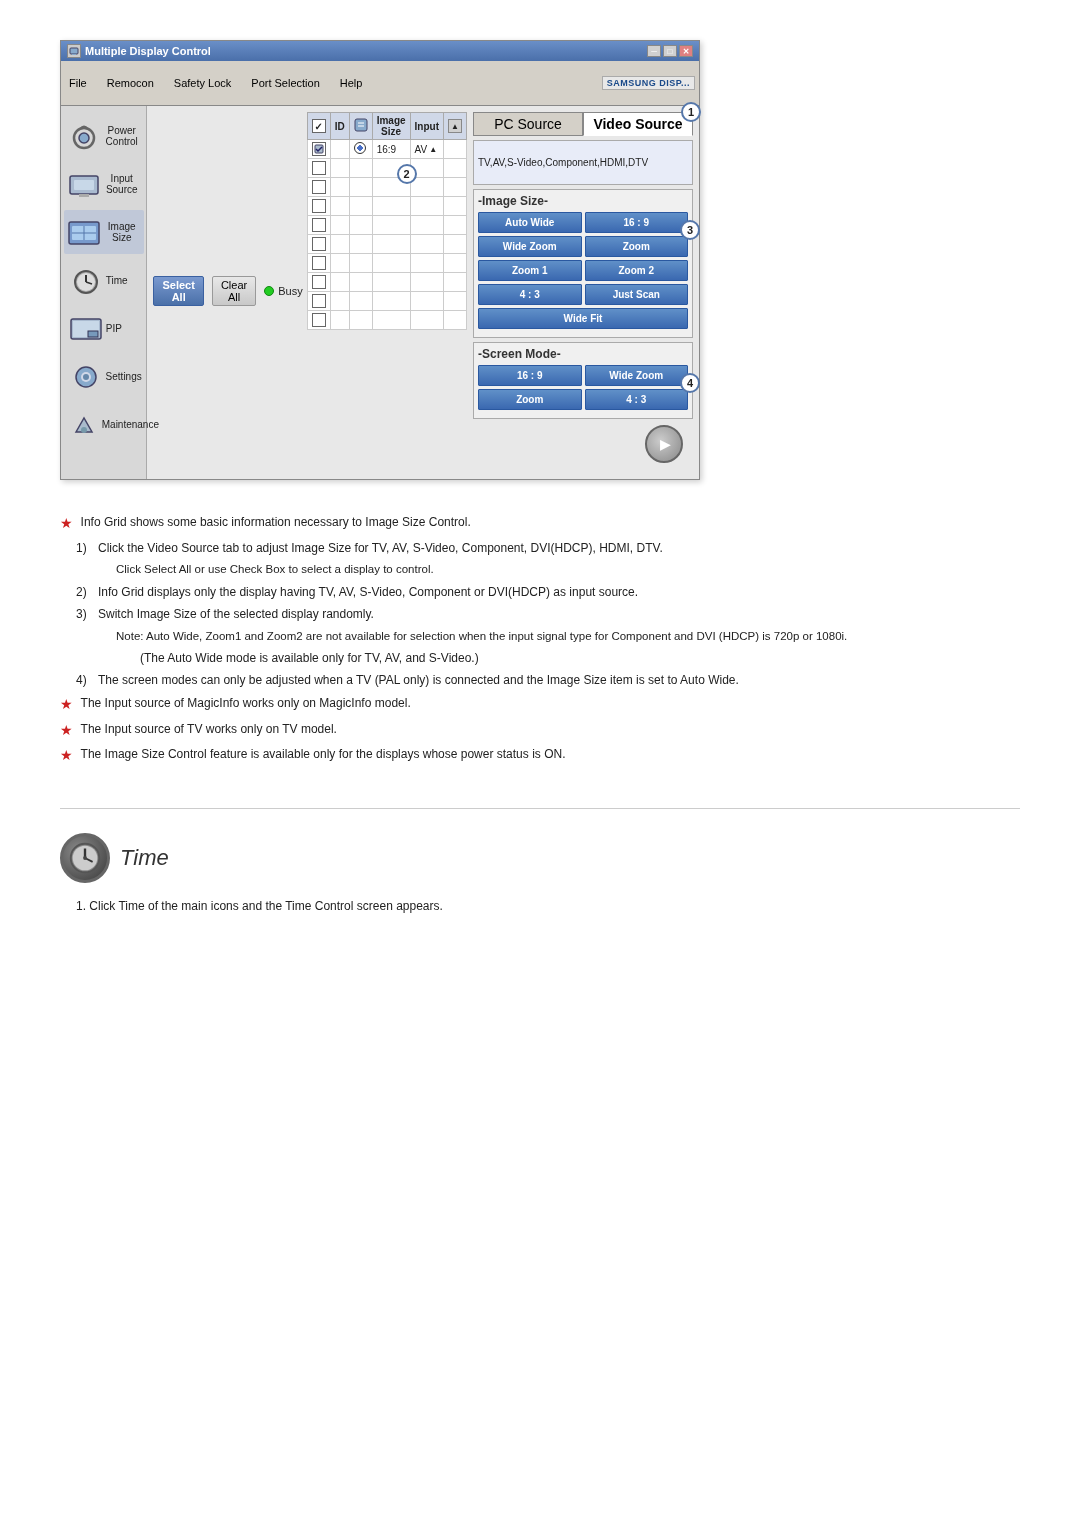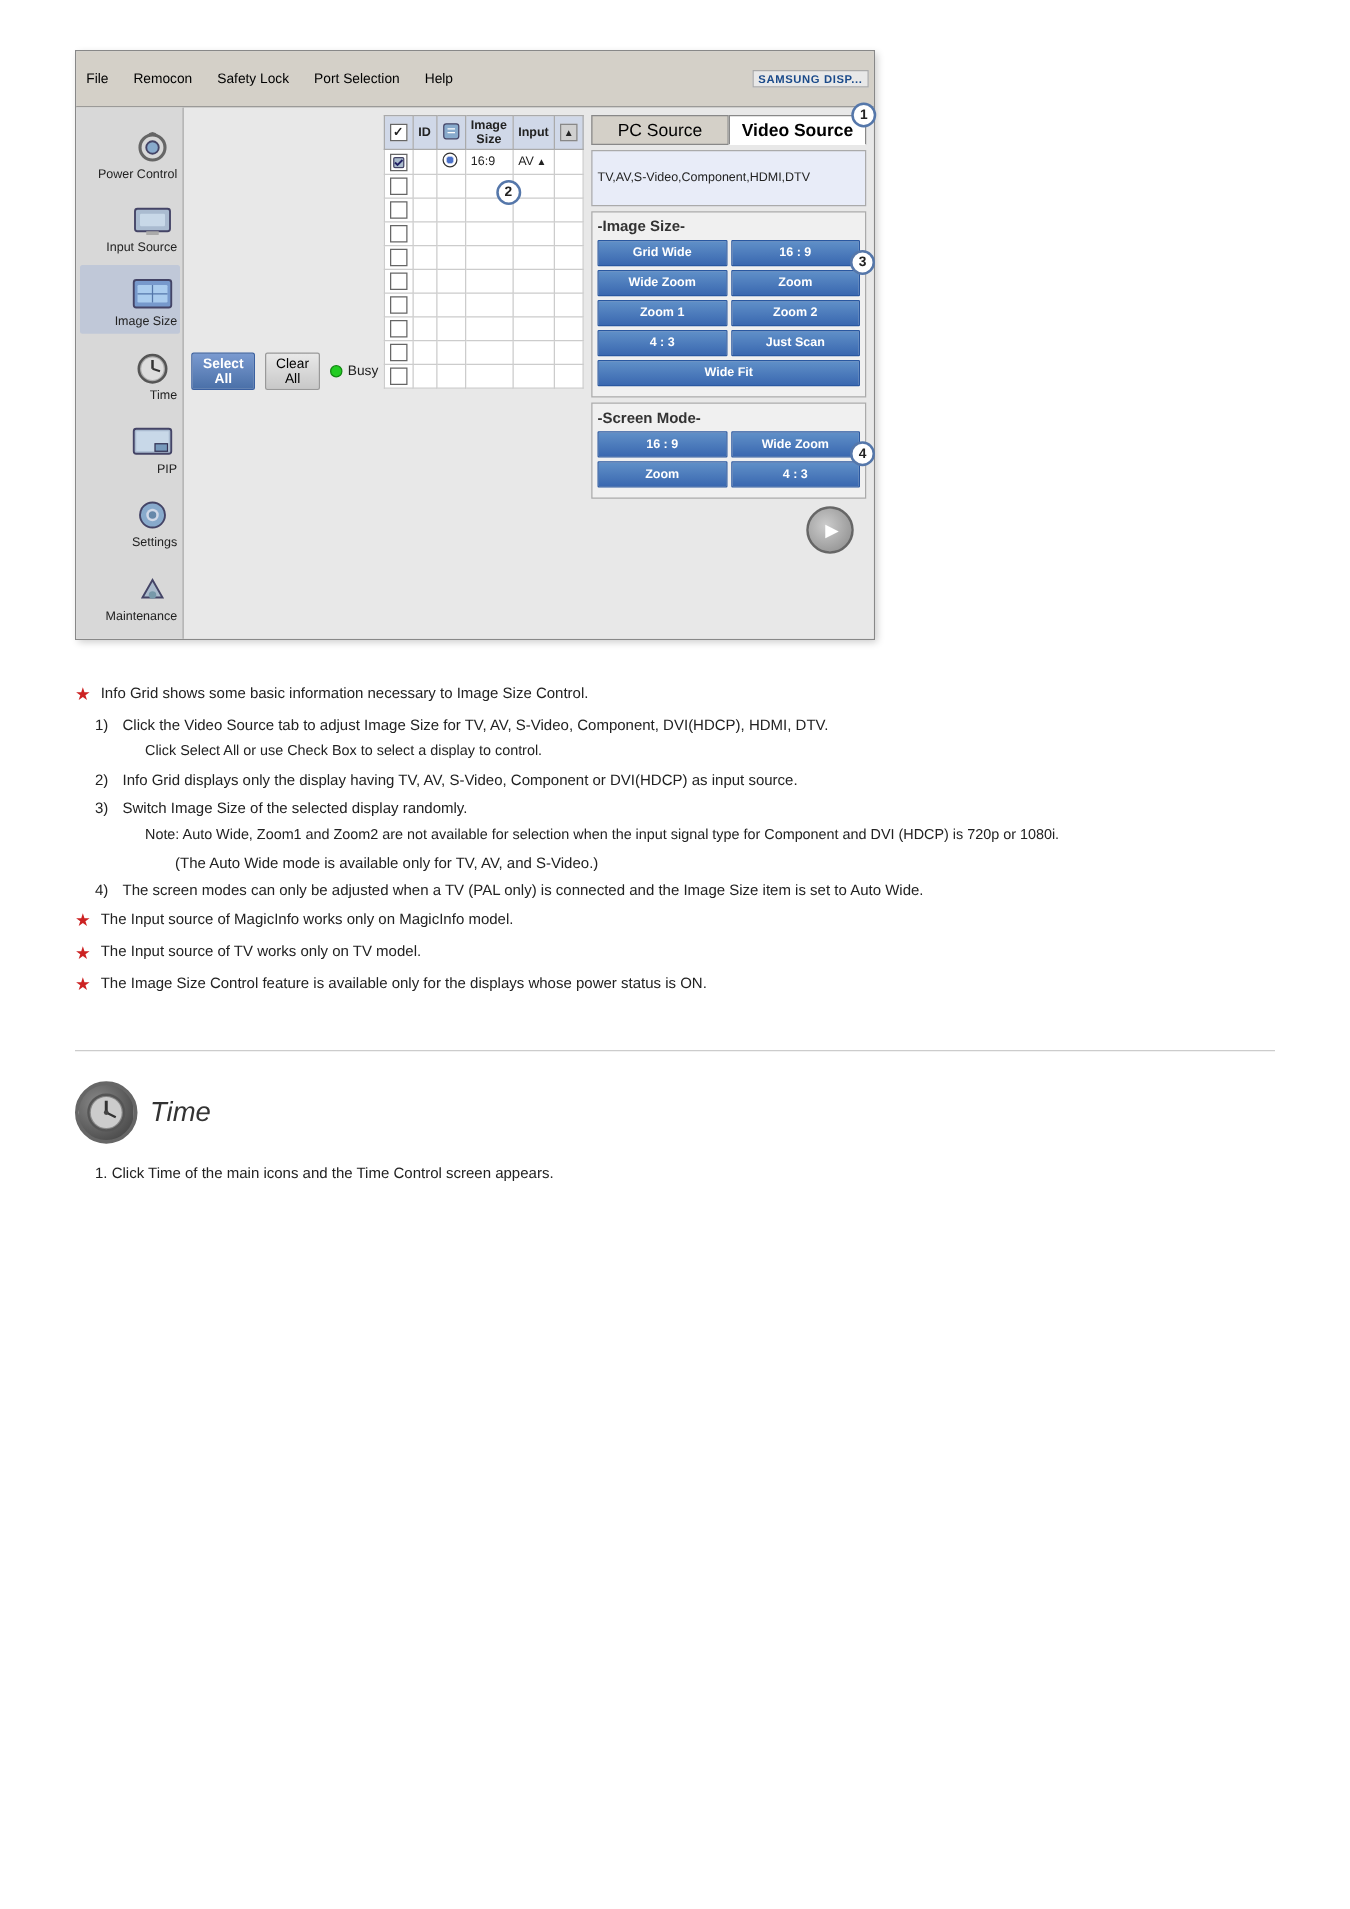--- a/index.html
+++ b/index.html
@@ -100,22 +100,22 @@
       border-right: 1px solid #aaa;
       padding: 8px 0;
       display: flex;
       flex-direction: column;
       align-items: center;
       gap: 4px;
     }
     .sidebar-item {
       width: 80px;
       display: flex;
-      flex-direction: column;
-      align-items: flex-end;
+      flex-direction: row;
+      align-items: center;
       padding: 4px 2px;
       cursor: pointer;
       border-radius: 2px;
     }
     .sidebar-item:hover, .sidebar-item.active {
       background: #c0c8d8;
     }
     .sidebar-icon {
       width: 40px; height: 36px;
       display: flex; align-items: center; justify-content: center;
@@ -400,20 +400,36 @@
       margin-left: 3px;
     }
   </style>
 </head>
 <body>
 
 <div class="page-wrapper">
 
   <div class="app-window">
 
+    <div class="title-bar">
+      <div class="title-bar-left">
+        <div class="title-bar-icon">
+          <svg width="10" height="10" viewBox="0 0 10 10">
+              <rect x="1" y="2" width="8" height="6" rx="1" fill="#88aacc" stroke="#446"></rect>
+              <rect x="3" y="8" width="4" height="1" fill="#88aacc"></rect>
+            </svg>
+        </div>
+        <span>Multiple Display Control</span>
+      </div>
+      <div class="title-bar-controls">
+        <div class="tb-btn">─</div>
+        <div class="tb-btn">□</div>
+        <div class="tb-btn" style="background:#e08080;">✕</div>
+      </div>
+    </div>
 
     <div class="menu-bar">
       <div class="menu-bar-left">
         <span class="menu-item">File</span>
         <span class="menu-item">Remocon</span>
         <span class="menu-item">Safety Lock</span>
         <span class="menu-item">Port Selection</span>
         <span class="menu-item">Help</span>
       </div>
       <span class="samsung-logo">SAMSUNG DISP...</span>
@@ -668,21 +684,21 @@
             </div>
 
             <div class="source-info">TV,AV,S-Video,Component,HDMI,DTV</div>
 
             <div class="panel-section section-wrapper" style="position:relative;">
 
               <div class="number-badge" style="position:absolute; right:-8px; top:30px; z-index:10;">3</div>
 
               <div class="panel-section-title">-Image Size-</div>
               <div class="btn-grid">
-                <button class="ctrl-btn">Grid Wide</button>
+                <button class="ctrl-btn">Auto Wide</button>
                 <button class="ctrl-btn">16 : 9</button>
                 <button class="ctrl-btn">Wide Zoom</button>
                 <button class="ctrl-btn">Zoom</button>
                 <button class="ctrl-btn">Zoom 1</button>
                 <button class="ctrl-btn">Zoom 2</button>
                 <button class="ctrl-btn">4 : 3</button>
                 <button class="ctrl-btn">Just Scan</button>
                 <button class="ctrl-btn wide">Wide Fit</button>
               </div>
             </div>

